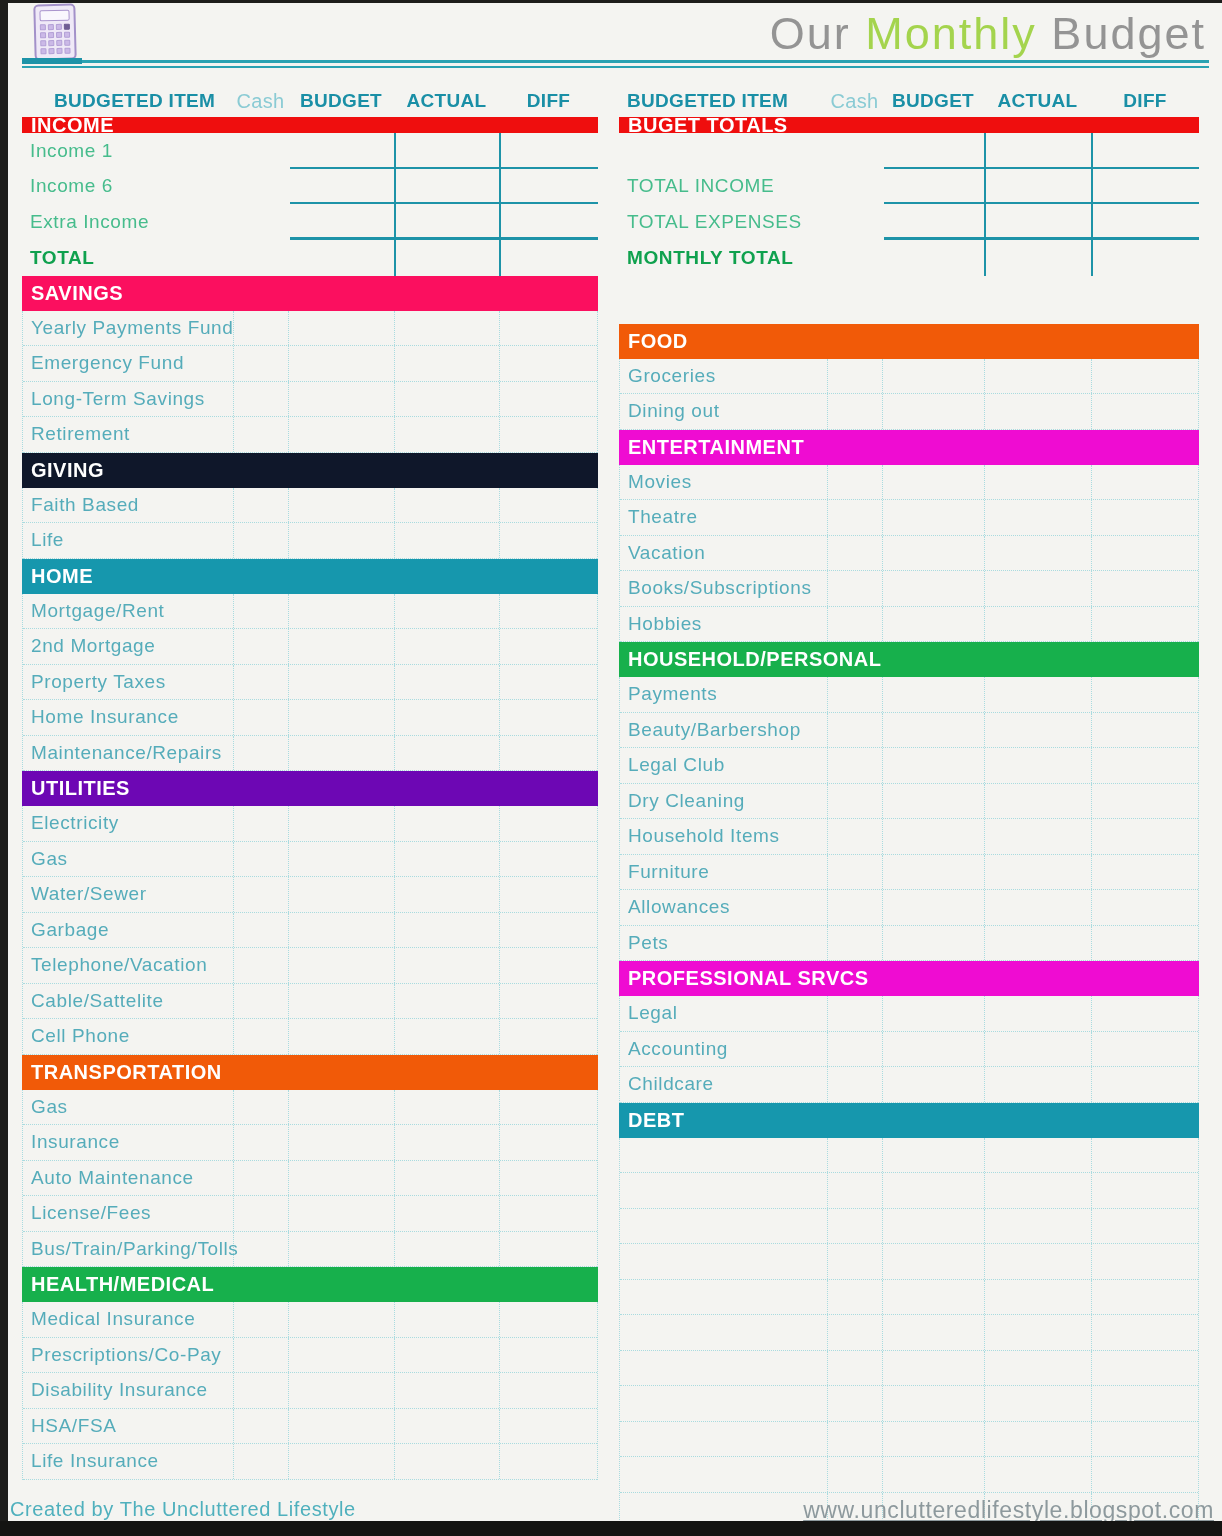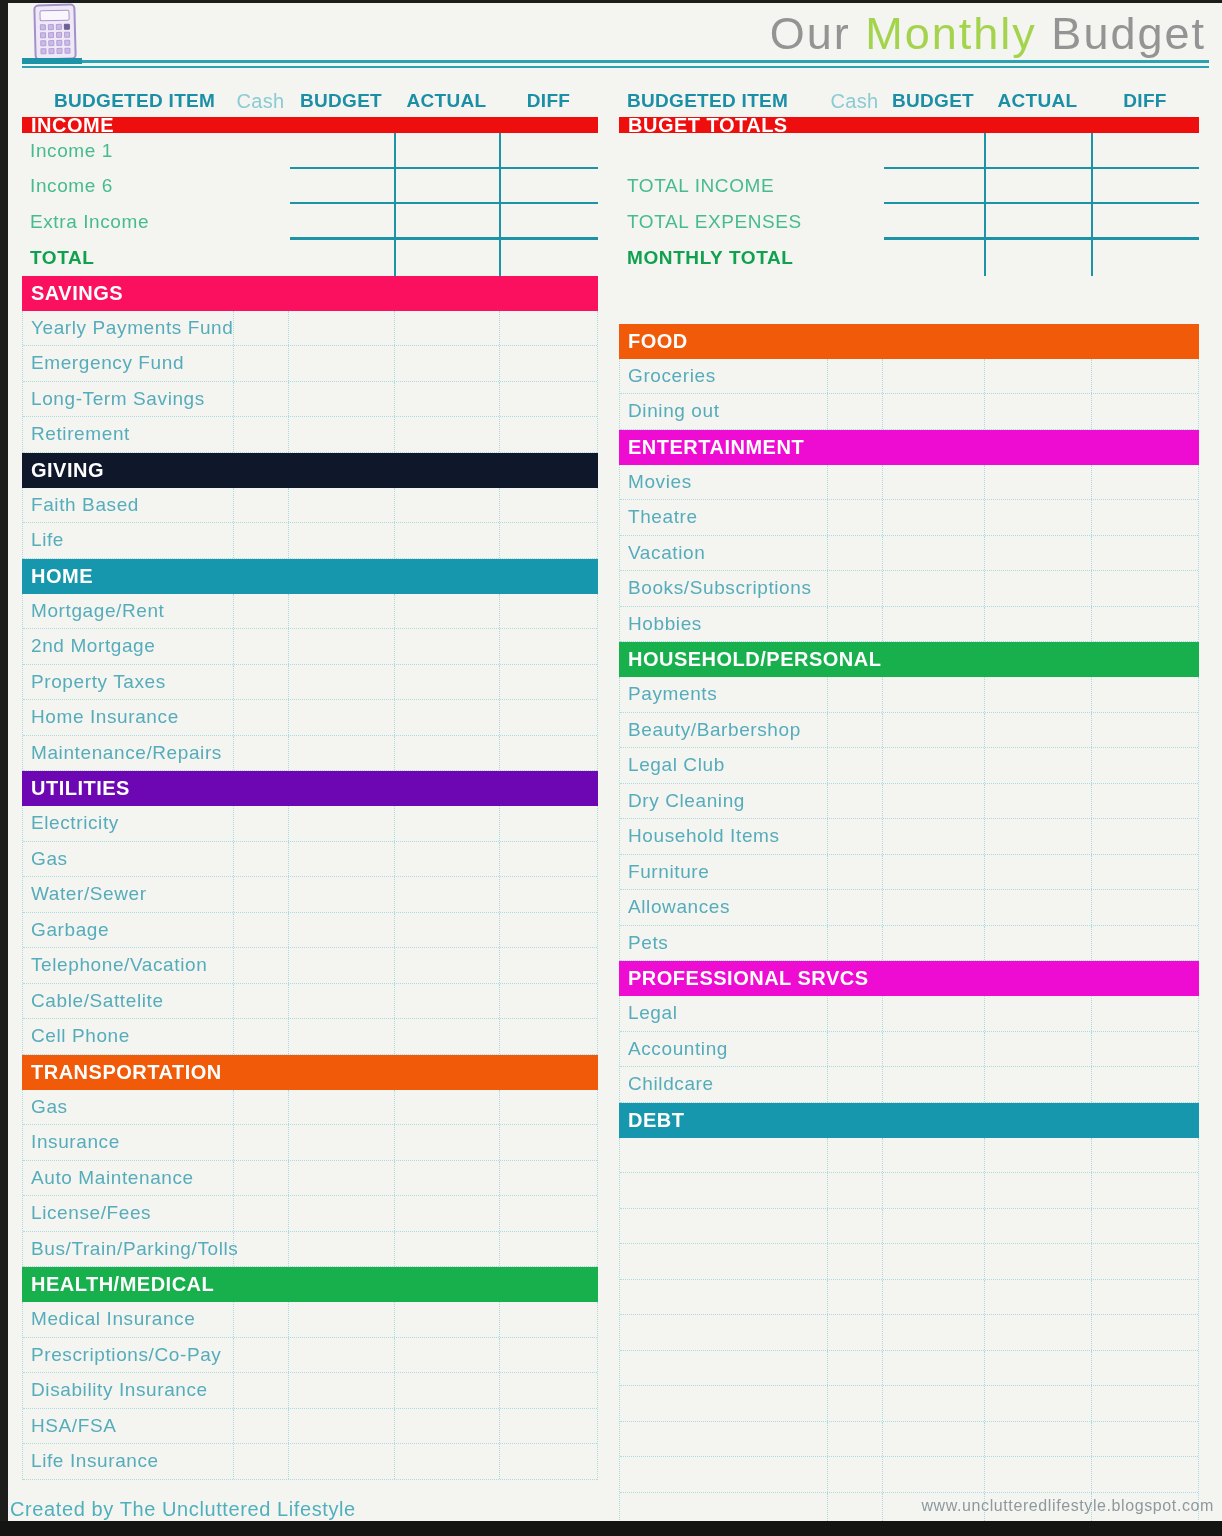--- a/index.html
+++ b/index.html
@@ -55,21 +55,21 @@
   .vline{position:absolute;top:0;bottom:0;width:2px;background:#1d93a8;}
 
   .rows-wrap{border-left:1px dotted #a9dbdf;border-right:1px dotted #a9dbdf;box-sizing:border-box;}
   .grid-row{display:flex;height:35.5px;border-bottom:1px dotted #a9dbdf;box-sizing:border-box;}
   .cell{border-right:1px dotted #a9dbdf;box-sizing:border-box;flex-shrink:0;}
   .cell:last-child{border-right:none;}
   .cell.label{display:flex;align-items:center;padding-left:8px;color:#55acba;font-size:19px;letter-spacing:0.6px;white-space:nowrap;}
 
   
   .footer-left{position:absolute;left:10px;top:1498px;font-size:20px;color:#4fb0bd;letter-spacing:0.6px;}
-  .footer-right{position:absolute;right:8px;top:1497px;font-size:16px;color:#8d999d;letter-spacing:0.6px;}
+  .footer-right{position:absolute;right:8px;top:1497px;font-size:23px;color:#8d999d;letter-spacing:0.6px;text-decoration:underline;}
 </style>
 </head>
 <body>
 
 <div class="frame-top"></div>
 <div class="frame-left"></div>
 <div class="frame-bottom"></div>
 
 <div class="calc">
   <div class="calc-screen"></div>

